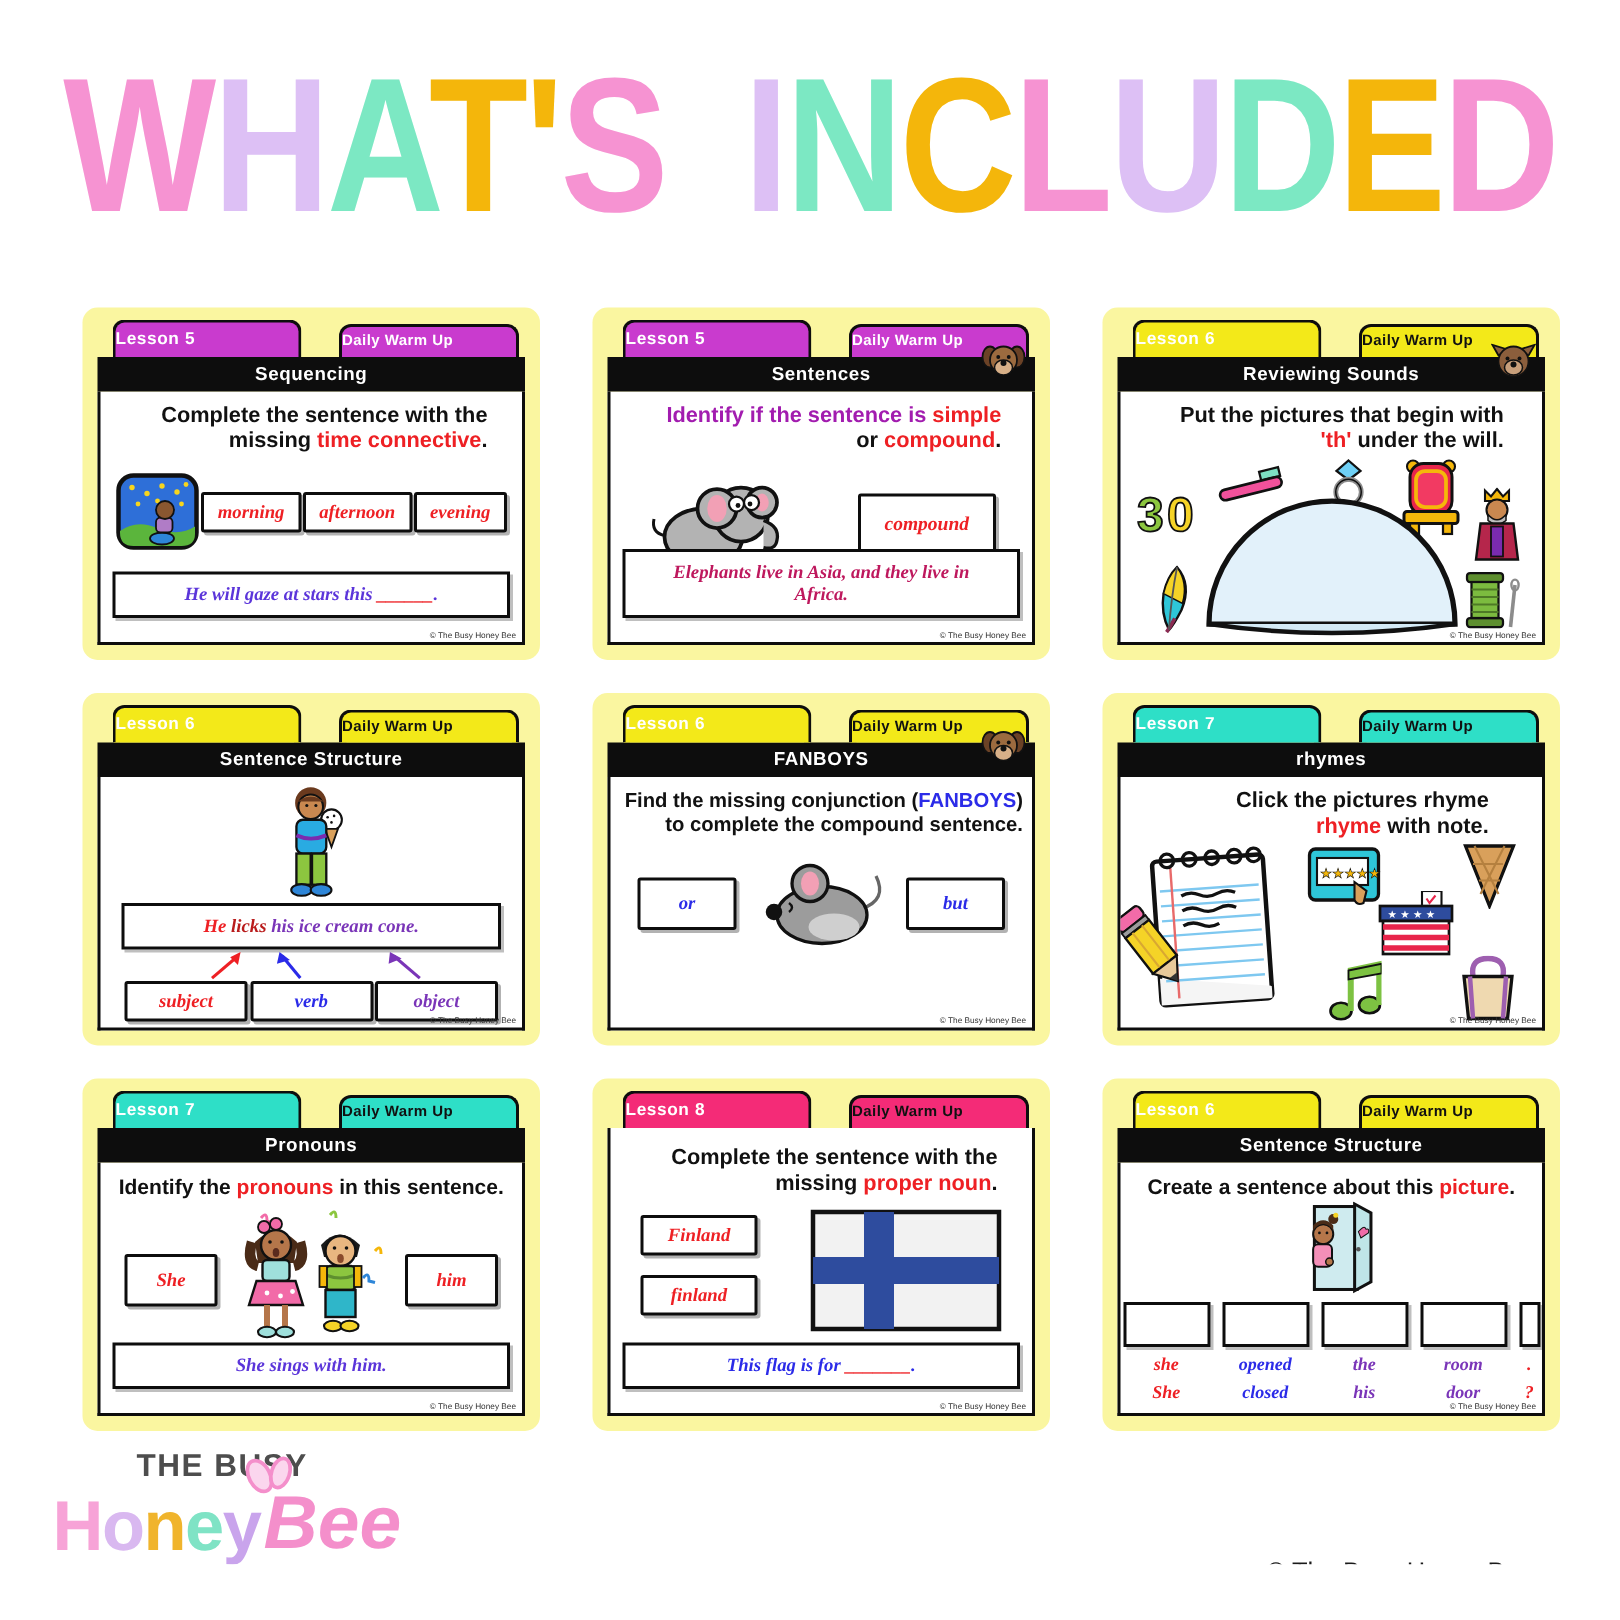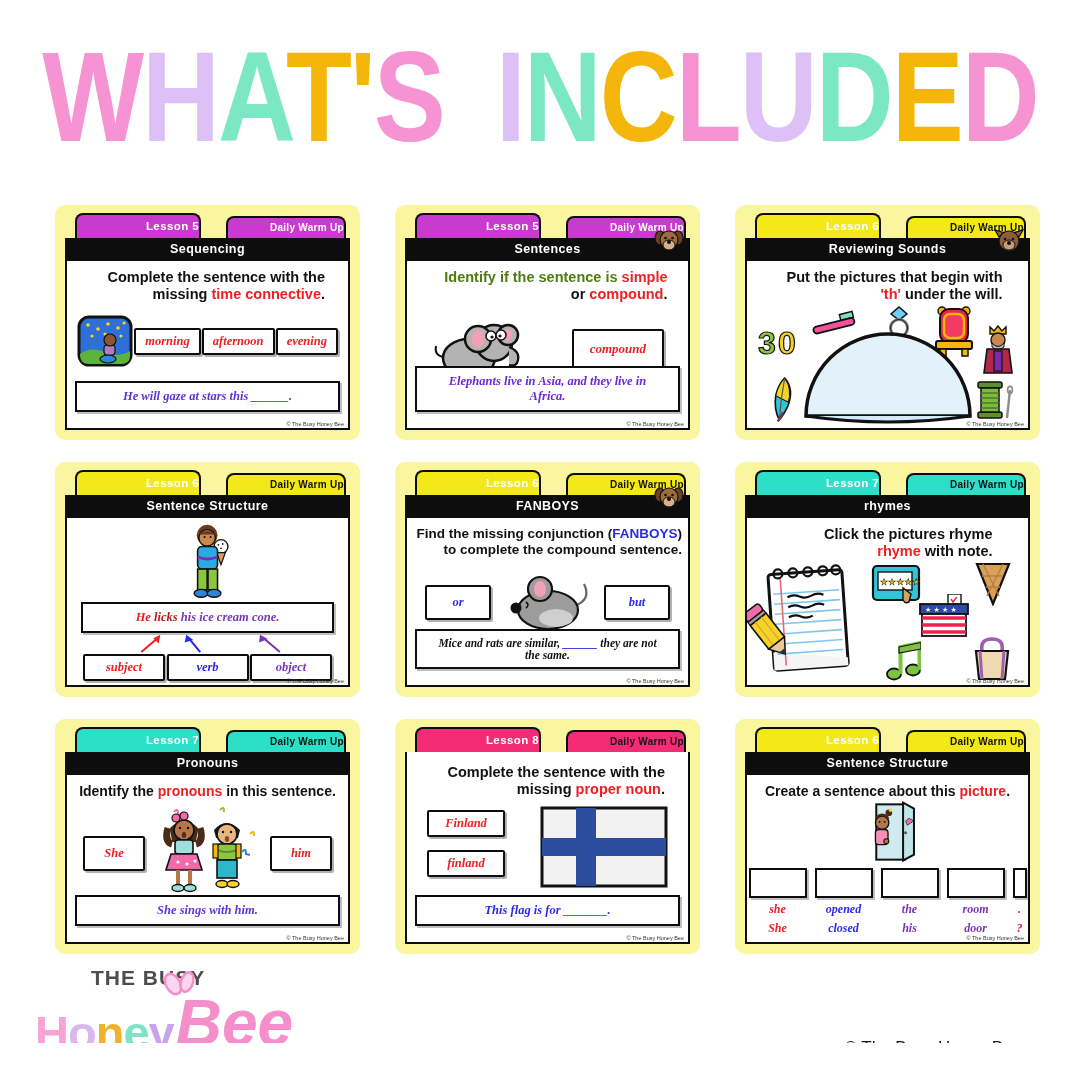--- a/index.html
+++ b/index.html
@@ -15,21 +15,21 @@
   
   .grid { position:absolute; top:205px; left:55px; display:grid;
     grid-template-columns:repeat(3,305px); grid-auto-rows:235px;
     column-gap:35px; row-gap:22px; }
 
   .card { position:relative; background:#FAF6A0; border-radius:10px;
     padding:7px 10px 10px; display:flex; flex-direction:column; }
   .tabs { display:flex; justify-content:space-between; align-items:flex-end;
     padding:0 4px 0 10px; height:26px; position:relative; z-index:2; }
   .tab { border:2.5px solid #0d0d0d; border-bottom:none; border-radius:8px 8px 0 0;
-    font-weight:bold; text-align:right; }
+    font-weight:bold; text-align:left; }
   .tab.lesson { width:126px; height:25px; font-size:11.5px; line-height:22px; letter-spacing:.4px; }
   .tab.warmup { width:120px; height:22px; font-size:10px; line-height:19px; letter-spacing:.3px; }
   .bar { height:23px; background:#0d0d0d; color:#fff; text-align:center;
     font-size:12.5px; font-weight:bold; line-height:23px; letter-spacing:.4px; position:relative; z-index:1; }
   .panel { flex:1; background:#fff; border:2.5px solid #0d0d0d; border-top:none;
     position:relative; display:flex; flex-direction:column; align-items:center;
     padding:4px 6px; overflow:hidden; }
   .instr { font-weight:bold; font-size:14.5px; line-height:1.18; text-align:right;
     margin-top:4px; color:#111; }
   .hand { font-family:"Liberation Serif", serif; font-style:italic; font-weight:bold; }
@@ -48,21 +48,21 @@
   .wgrid { display:grid; grid-template-columns:58px 58px 58px 58px 14px; column-gap:8px;
     width:100%; justify-content:center; }
   .wbox { height:30px; border:2.5px solid #0d0d0d; background:#fff; box-shadow:2px 2px 0 rgba(0,0,0,.25); }
   .wword { text-align:center; font-size:12px; margin-top:4px; }
 
   
   .logo { position:absolute; left:35px; top:966px; width:250px; }
   .logo-top { font-size:21px; font-weight:900; color:#4D4D4D; letter-spacing:1px; margin-left:56px; }
   .logo-row { display:flex; align-items:flex-end; position:relative; margin-top:-4px; }
   .logo-honey { font-size:47px; font-weight:900; letter-spacing:-1px; }
-  .logo-bee { font-size:64px; font-weight:900; font-style:italic; margin-left:2px; }
+  .logo-bee { font-size:50px; font-weight:900; font-style:italic; margin-left:2px; }
   .wings { position:absolute; left:128px; top:-16px; }
 
   .page-copy { position:absolute; right:58px; top:1038px; font-size:17px; color:#1a1a1a; }
 </style>
 </head>
 <body>
 
 <div class="page">
 
   <div class="big-title"><span style="color: rgb(246, 147, 210);">W</span><span style="color: rgb(221, 192, 245);">H</span><span style="color: rgb(124, 232, 195);">A</span><span style="color: rgb(244, 182, 11);">T</span><span style="color: rgb(244, 182, 11);">'</span><span style="color: rgb(246, 147, 210);">S</span><span style="color: transparent; padding: 0px 12px;"> </span><span style="color: rgb(221, 192, 245);">I</span><span style="color: rgb(124, 232, 195);">N</span><span style="color: rgb(244, 182, 11);">C</span><span style="color: rgb(246, 147, 210);">L</span><span style="color: rgb(221, 192, 245);">U</span><span style="color: rgb(124, 232, 195);">D</span><span style="color: rgb(244, 182, 11);">E</span><span style="color: rgb(246, 147, 210);">D</span></div>
@@ -115,41 +115,41 @@
           <ellipse cx="6" cy="9" rx="5" ry="7" fill="#6B4226" stroke="#111" stroke-width="1.2"></ellipse>
           <ellipse cx="24" cy="9" rx="5" ry="7" fill="#6B4226" stroke="#111" stroke-width="1.2"></ellipse>
           <circle cx="15" cy="11" r="9" fill="#9C6B3F" stroke="#111" stroke-width="1.2"></circle>
           <ellipse cx="15" cy="16" rx="6" ry="5" fill="#D8B088" stroke="#111" stroke-width="1"></ellipse>
           <circle cx="15" cy="13" r="2" fill="#111"></circle>
           <circle cx="11.5" cy="9" r="1.3" fill="#111"></circle>
             <circle cx="18.5" cy="9" r="1.3" fill="#111"></circle>
         </svg>
       </div>
       <div class="panel">
-        <div class="instr" style="max-width:240px"><span style="color: #4d7c0f;">Identify if the sentence is </span><span style="color: rgb(238, 32, 36);">simple</span><span style="color: rgb(17, 17, 17);"> or </span><span style="color: rgb(238, 32, 36);">compound</span><span style="color: rgb(17, 17, 17);">.</span></div>
+        <div class="instr" style="max-width:240px"><span style="color: #a21caf;">Identify if the sentence is </span><span style="color: rgb(238, 32, 36);">simple</span><span style="color: rgb(17, 17, 17);"> or </span><span style="color: rgb(238, 32, 36);">compound</span><span style="color: rgb(17, 17, 17);">.</span></div>
         <div class="rowc" style="margin-top:8px; padding:0 18px;">
           <svg width="92" height="76" viewBox="0 0 92 76">
             <path d="M12 46 q-9 -2 -7 -11" stroke="#111" stroke-width="2" fill="none"></path>
             <ellipse cx="38" cy="47" rx="26" ry="19" fill="#B3B3B3" stroke="#111" stroke-width="2.5"></ellipse>
             <rect x="22" y="58" width="10" height="14" rx="3" fill="#B3B3B3" stroke="#111" stroke-width="2"></rect>
             <rect x="41" y="58" width="10" height="14" rx="3" fill="#B3B3B3" stroke="#111" stroke-width="2"></rect>
             <circle cx="63" cy="32" r="18" fill="#B3B3B3" stroke="#111" stroke-width="2.5"></circle>
             <circle cx="47" cy="28" r="13" fill="#B3B3B3" stroke="#111" stroke-width="2.5"></circle>
             <ellipse cx="47" cy="28" rx="6.5" ry="9" fill="#F2A0B5"></ellipse>
             <circle cx="77" cy="24" r="10" fill="#B3B3B3" stroke="#111" stroke-width="2.5"></circle>
             <ellipse cx="77" cy="24" rx="4.5" ry="6" fill="#F2A0B5"></ellipse>
             <circle cx="60" cy="25" r="5" fill="#fff" stroke="#111" stroke-width="1.5"></circle>
             <circle cx="70" cy="24" r="5" fill="#fff" stroke="#111" stroke-width="1.5"></circle>
             <circle cx="61" cy="26" r="1.6" fill="#111"></circle>
               <circle cx="69" cy="25" r="1.6" fill="#111"></circle>
             <path d="M78 36 q11 4 9 13 q-1 7 -9 5" stroke="#111" stroke-width="2.2" fill="#B3B3B3"></path>
           </svg>
           <div class="obox hand" style="padding:10px 16px; font-size:13px;">compound</div>
         </div>
-        <div class="sbox hand"><span style="color: #6d28d9; text-align: right;">Elephants live in Asia, and they live in Africa.</span></div>
+        <div class="sbox hand"><span style="color: #be185d; text-align: right;">Elephants live in Asia, and they live in Africa.</span></div>
         <div class="cfoot">© The Busy Honey Bee</div>
       </div>
     </div>
 
     <div class="card">
       <div class="tabs">
         <div class="tab lesson" style="background: rgb(243, 233, 25); color: rgb(255, 255, 255);">Lesson 6</div>
         <div class="tab warmup" style="background: rgb(243, 233, 25); color: rgb(17, 17, 17);">Daily Warm Up</div>
       </div>
       <div class="bar">Reviewing Sounds</div>
@@ -287,21 +287,20 @@
             <path d="M68 32 q18 -6 10 -22" stroke="#666" stroke-width="2.2" fill="none"></path>
             <ellipse cx="42" cy="36" rx="30" ry="19" fill="#9C9C9C" stroke="#111" stroke-width="2.2"></ellipse>
             <ellipse cx="50" cy="44" rx="17" ry="9" fill="#CFCFCF"></ellipse>
             <circle cx="34" cy="15" r="12" fill="#9C9C9C" stroke="#111" stroke-width="2.2"></circle>
             <ellipse cx="34" cy="15" rx="6" ry="8" fill="#F2A0B5"></ellipse>
             <circle cx="10" cy="34" r="5.5" fill="#111"></circle>
             <path d="M20 28 q4 3 0 6" stroke="#111" stroke-width="1.6" fill="none"></path>
           </svg>
           <div class="obox hand" style="width:66px; padding:8px 6px; color:#2B2BE8">but</div>
         </div>
-        <div class="sbox hand" style="font-size:11.5px"><span style="color: rgb(17, 17, 17);">Mice and rats are similar, </span><span style="color: rgb(43, 43, 232);">______</span><span style="color: rgb(17, 17, 17);"> they are not the same.</span></div>
         <div class="cfoot">© The Busy Honey Bee</div>
       </div>
     </div>
 
     <div class="card">
       <div class="tabs">
         <div class="tab lesson" style="background: rgb(46, 223, 199); color: rgb(255, 255, 255);">Lesson 7</div>
         <div class="tab warmup" style="background: rgb(46, 223, 199); color: rgb(17, 17, 17);">Daily Warm Up</div>
       </div>
       <div class="bar">rhymes</div>

